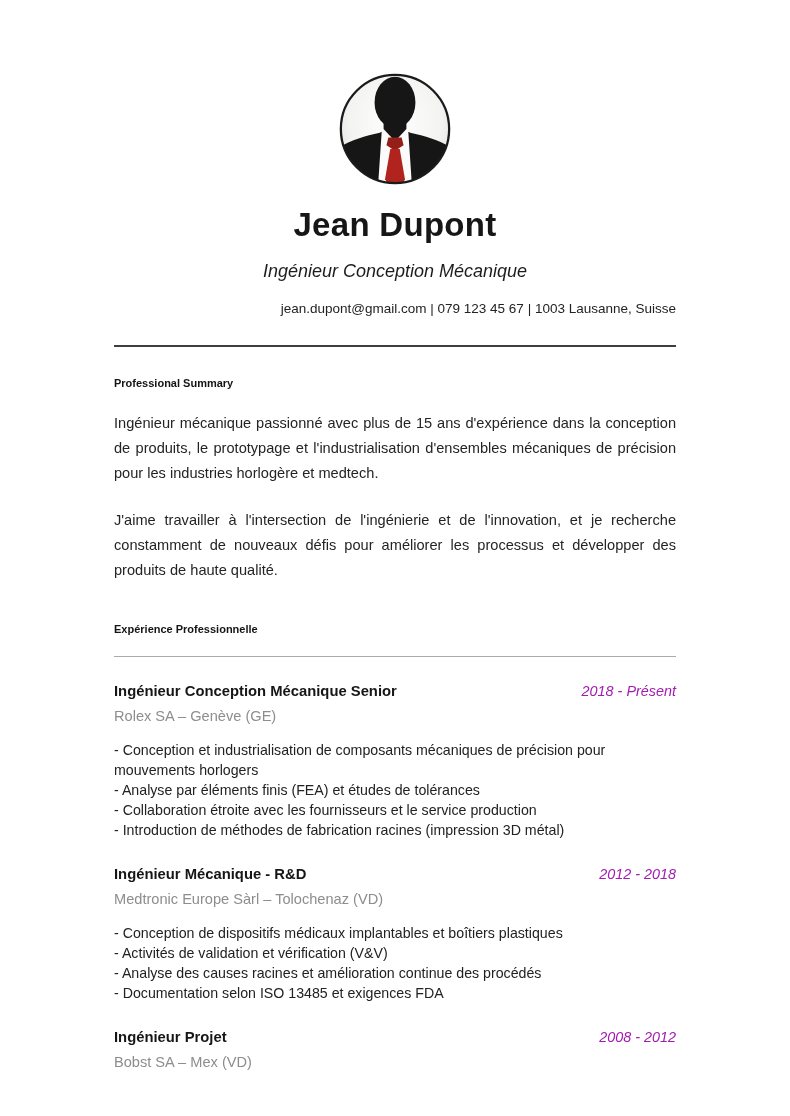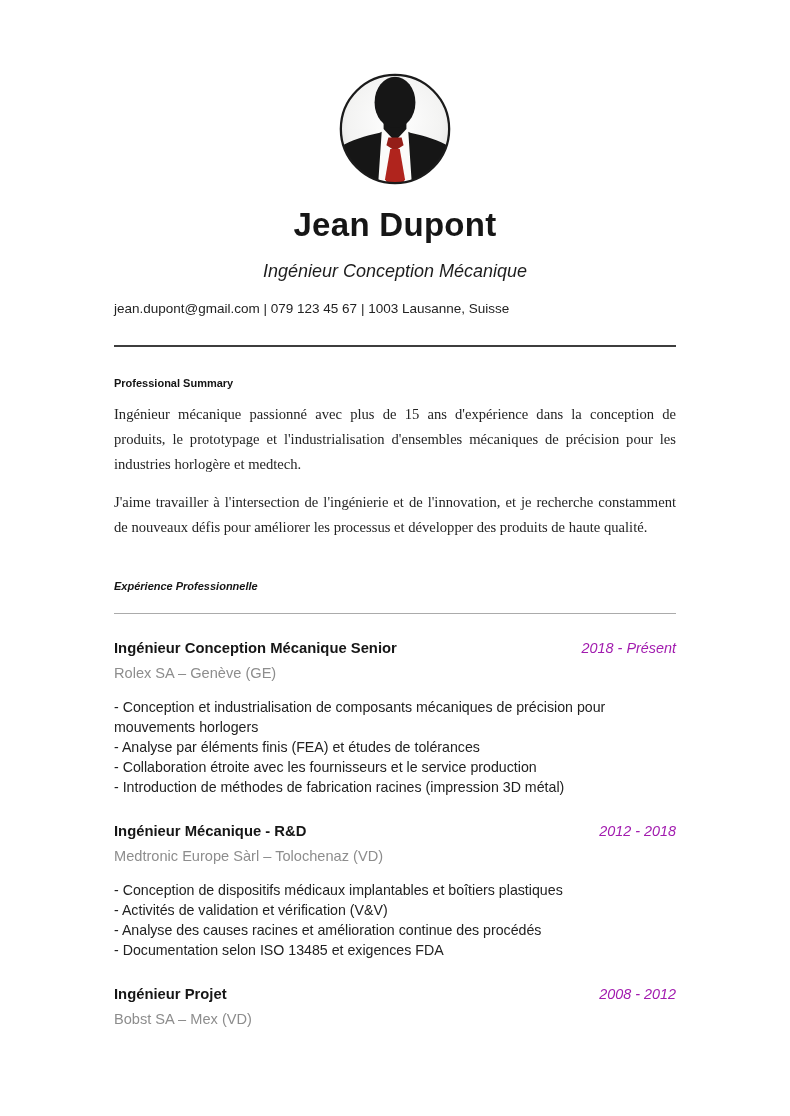--- a/index.html
+++ b/index.html
@@ -30,21 +30,21 @@
   }
   .subtitle {
     margin-top: 17px;
     text-align: center;
     font-size: 18px;
     font-style: italic;
     color: #1d1d1d;
   }
   .contact {
     margin-top: 19px;
-    text-align: left;
+    text-align: right;
     font-size: 13.5px;
     color: #232323;
   }
 
   hr.rule-dark {
     border: none;
     border-top: 2px solid #3e3e3e;
     margin-top: 29px;
   }
   hr.rule-light {
@@ -52,29 +52,28 @@
     border-top: 1px solid #ababab;
     margin-top: 21px;
   }
 
   h2.section-heading {
     margin-top: 30px;
     font-size: 11px;
     font-weight: 700;
     color: #141414;
   }
-  h2.exp-heading { margin-top: 40px; font-style: italic; }
+  h2.exp-heading { margin-top: 40px; }
 
   .para {
-    margin-top: 13px;
+    margin-top: 22px;
     font-size: 14.6px;
     line-height: 25px;
     text-align: justify;
     color: #242424;
-    font-family: Liberation Serif, serif;
   }
 
   .job { margin-top: 26px; }
   .job-head {
     display: flex;
     justify-content: space-between;
     align-items: flex-end;
   }
   .job-title {
     font-size: 14.8px;

